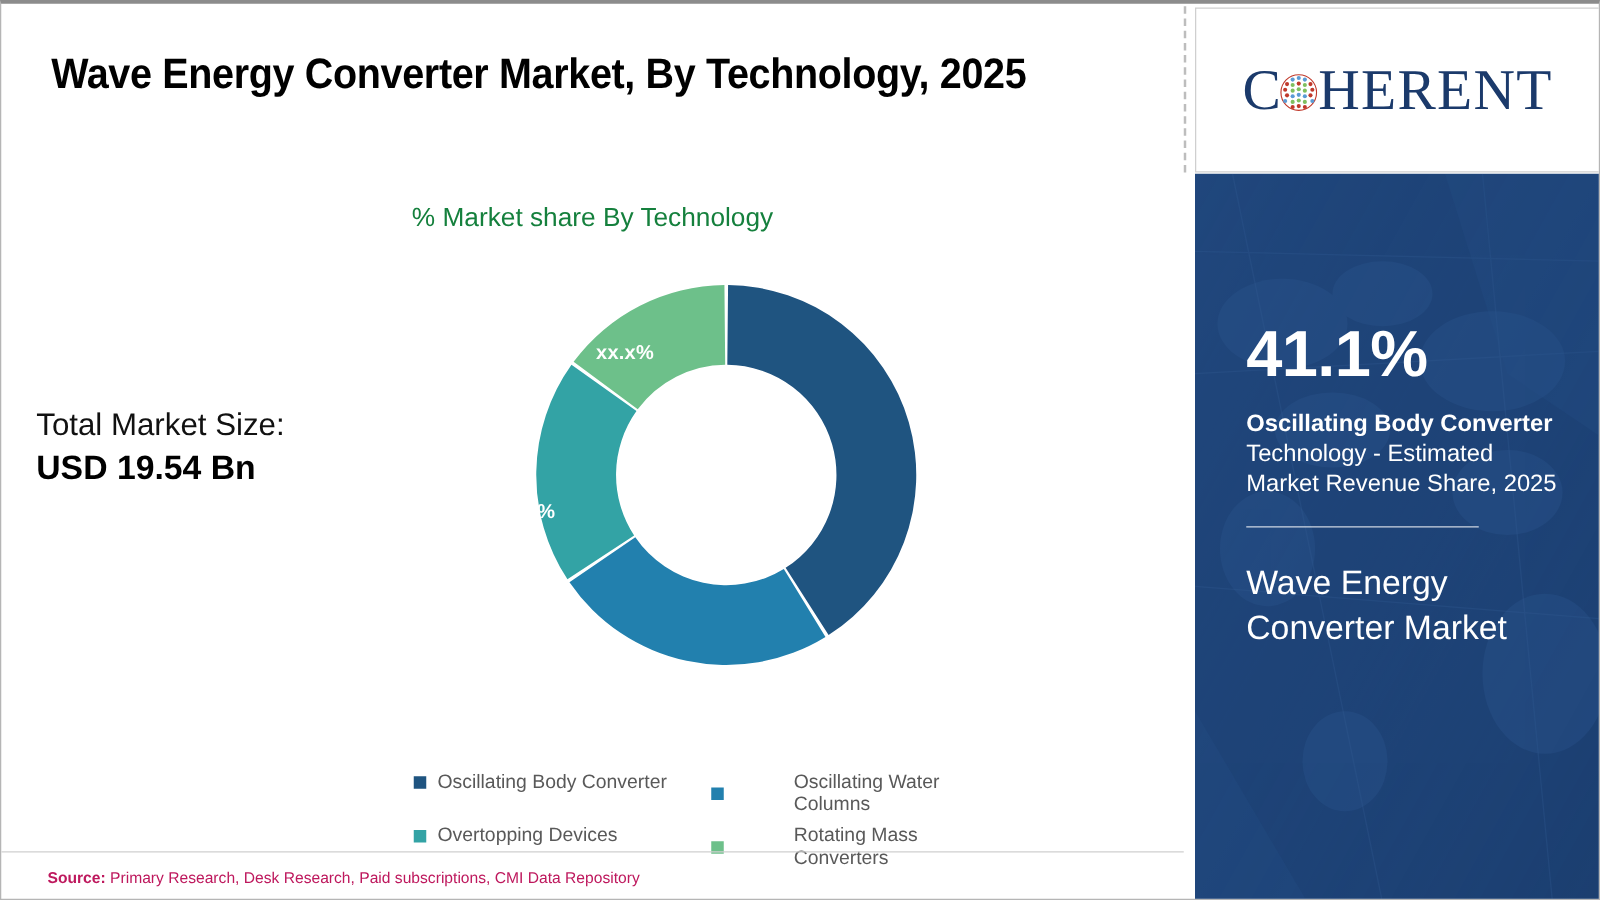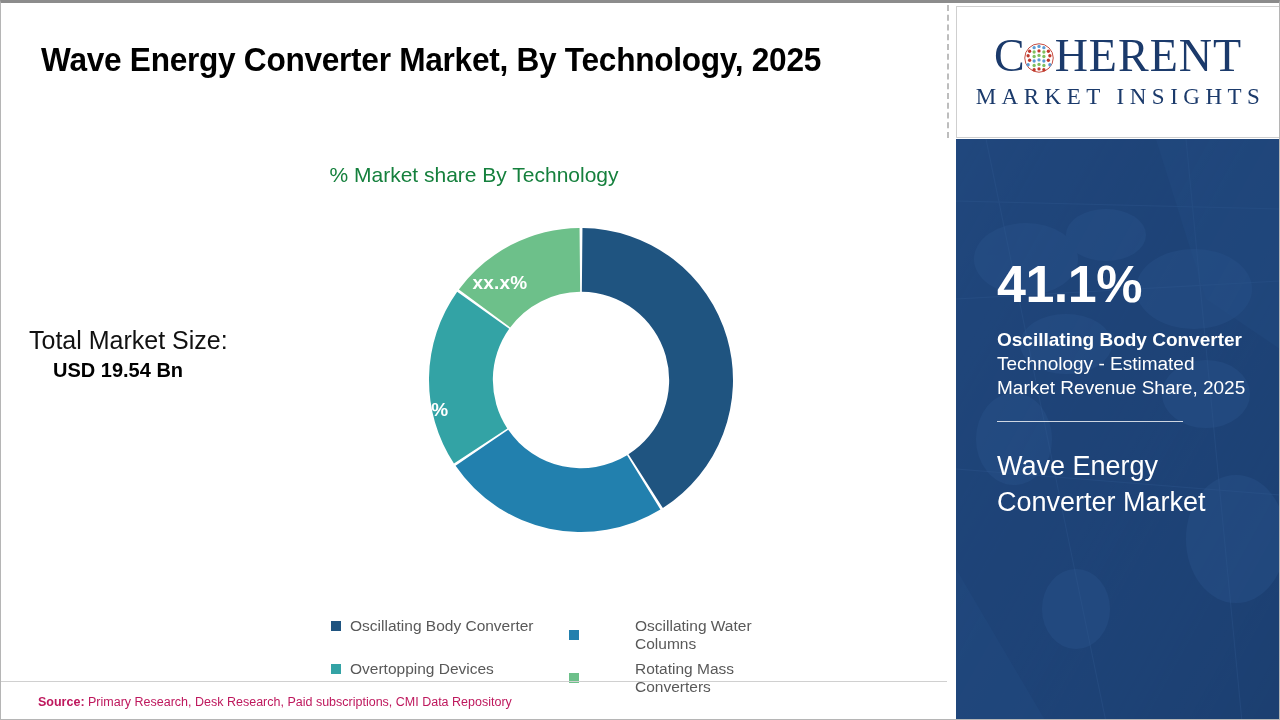--- a/index.html
+++ b/index.html
@@ -64,41 +64,40 @@
     top: 322px;
     width: 300px;
   }
   #market-size-label {
     font-size: 25px;
     color: #111111;
     font-weight: 400;
     line-height: 1.25;
   }
   #market-size-value {
-    font-size: 20px;
+    font-size: 27px;
     color: #000000;
     font-weight: bold;
     line-height: 1.25;
     margin-top: 2px;
-    margin-left: 24px;
   }
 
   
   #donut-wrap {
     position: absolute;
     left: 425px;
     top: 222px;
     width: 310px;
     height: 310px;
   }
   #donut-svg { display: block; width: 310px; height: 310px; }
 
   .slice-label {
     position: absolute;
-    font-size: 19px;
+    font-size: 16px;
     font-weight: bold;
     color: #ffffff;
     white-space: nowrap;
     transform: translate(-50%, -50%);
     letter-spacing: 0.2px;
   }
   #label-obc { font-size: 16px; }
 
   
   #legend {
@@ -351,21 +350,20 @@
             <circle cx="26.5" cy="30" r="2.2"></circle>
         </g>
         <g fill="#c0392b">
           <circle cx="20" cy="34.5" r="2.2"></circle>
             <circle cx="13.5" cy="35.5" r="2.2"></circle>
             <circle cx="26.5" cy="35.5" r="2.2"></circle>
         </g>
       </svg>
       <span class="logo-rest">HERENT</span>
     </div>
-    <div id="logo-sub">MARKET INSIGHTS</div>
   </div>
 
   <div id="blue-panel">
     <svg id="blue-panel-texture" viewBox="0 0 324 583" preserveAspectRatio="xMidYMid slice">
       <defs>
         <linearGradient id="shade" x1="0" y1="0" x2="1" y2="1">
           <stop offset="0%" stop-color="#2b5894" stop-opacity="0.55"></stop>
           <stop offset="55%" stop-color="#1e4377" stop-opacity="0.15"></stop>
           <stop offset="100%" stop-color="#16335c" stop-opacity="0.6"></stop>
         </linearGradient>

